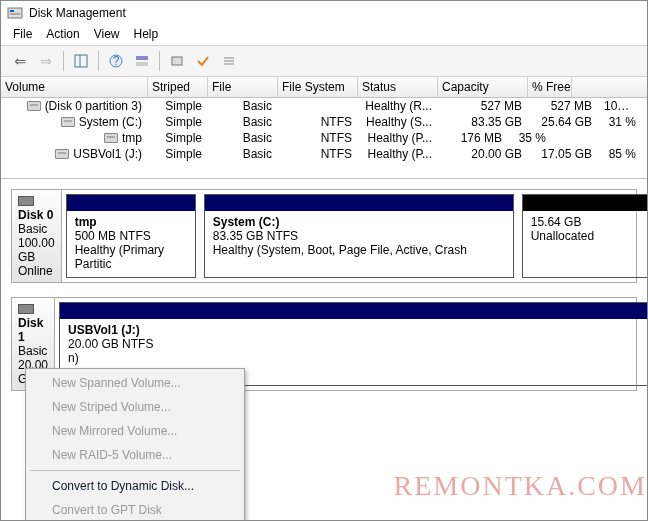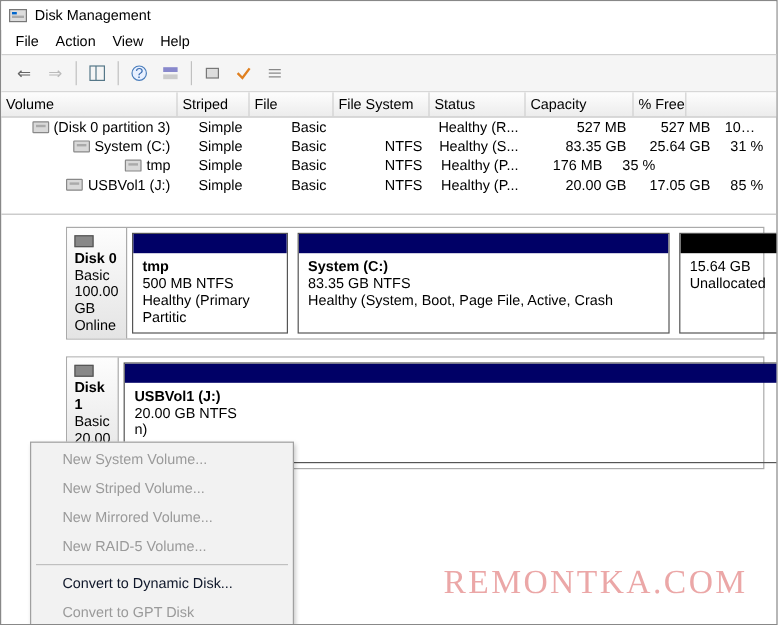--- a/index.html
+++ b/index.html
@@ -14,34 +14,34 @@
 .grid { border-bottom: 1px solid #c0c0c0; }
 .grid-head, .grid-row { display: flex; }
 .grid-head { background: linear-gradient(#fdfdfd,#ececec); border-bottom: 1px solid #c0c0c0; }
 .grid-head > div { padding: 3px 4px; border-right: 1px solid #d0d0d0; white-space: nowrap; overflow: hidden; }
 .grid-row > div { padding: 1px 6px; white-space: nowrap; overflow: hidden; text-overflow: ellipsis; }
 .c-vol{width:147px}.c-lay{width:60px}.c-typ{width:70px}.c-fs{width:80px}.c-stat{width:80px}.c-cap{width:90px}.c-free{width:70px}.c-pct{width:44px}
 .vol-icon { display:inline-block; width:14px; height:10px; background:#d9d9d9; border:1px solid #888; border-radius:1px; margin-right:4px; position:relative; top:1px;}
 .vol-icon::after{content:"";position:absolute;left:2px;right:2px;top:2px;height:2px;background:#aaa;}
 .grid-body { height: 80px; overflow: hidden; text-align: right; }
 .graphical { padding: 10px 10px 0 10px; }
-.disk-row { display:flex; border:1px solid #aaa; margin-bottom:14px; min-height:90px; background:#fff;margin-left:44px;}
+.disk-row { display:flex; border:1px solid #aaa; margin-bottom:14px; min-height:90px; background:#fff;}
 .disk-label { width:112px; background:linear-gradient(#fdfdfd,#e4e4e4); border-right:1px solid #aaa; padding:4px 6px; position:relative;}
 .disk-label .disk-icon{display:inline-block;width:16px;height:10px;background:#888;border:1px solid #555;margin-right:4px;position:relative;top:1px;}
 .disk-label b{font-weight:600;}
 .disk-parts { flex:1; display:flex; }
 .part { border:1px solid #555; margin:4px; padding:4px 8px; position:relative; overflow:hidden;}
 .part .bar { height:16px; margin:-4px -8px 4px -8px; background:#000066; }
 .part.unalloc .bar{background:#000;}
 .part b{font-weight:600;}
 .ctx-menu { position:absolute; left:24px; top:367px; width:220px; background:#f2f2f2; border:1px solid #a0a0a0; box-shadow:2px 2px 4px rgba(0,0,0,.25); padding:2px;}
 .ctx-menu .mi{padding:5px 18px 5px 24px; color:#0f172a;}
 .ctx-menu .mi.dis{color:#9a9a9a;}
 .ctx-menu hr{border:none;border-top:1px solid #c0c0c0;margin:3px 2px;}
-.watermark{position:absolute;right:24px;bottom:18px;color:rgba(210,60,60,.45);font-family:Georgia,serif;font-size:28px;letter-spacing:2px;}
+.watermark{position:absolute;right:0;bottom:18px;color:rgba(210,60,60,.45);font-family:Georgia,serif;font-size:28px;letter-spacing:2px;}
 .arrow{font-size:14px;color:#666;}
 .arrow.dis{color:#bbb;}
 </style>
 </head>
 <body>
 
 <div class="titlebar">
   <svg class="app-icon" viewBox="0 0 16 16">
       <rect x="1" y="3" width="14" height="10" fill="#ddd" stroke="#777"></rect>
       <rect x="3" y="5" width="4" height="2" fill="#06c"></rect>
@@ -175,21 +175,21 @@
       <span>20.00 GB</span><br>
       <span></span>
     </div>
     <div class="disk-parts" id="d1parts">
         <div class="part" style="width: 610px;"><div class="bar"></div><b>USBVol1  (J:)</b><br><span>20.00 GB NTFS</span><br><span>n)</span></div>
       </div>
   </div>
 </div>
 
 <div class="ctx-menu" id="ctx">
-    <div class="mi dis">New System Volume...</div>
+    <div class="mi dis">New Spanned Volume...</div>
     <div class="mi dis">New Striped Volume...</div>
     <div class="mi dis">New Mirrored Volume...</div>
     <div class="mi dis">New RAID-5 Volume...</div>
     <hr>
     <div class="mi">Convert to Dynamic Disk...</div>
     <div class="mi dis">Convert to GPT Disk</div>
   </div>
 
 <div class="watermark">REMONTKA.COM</div>
 

